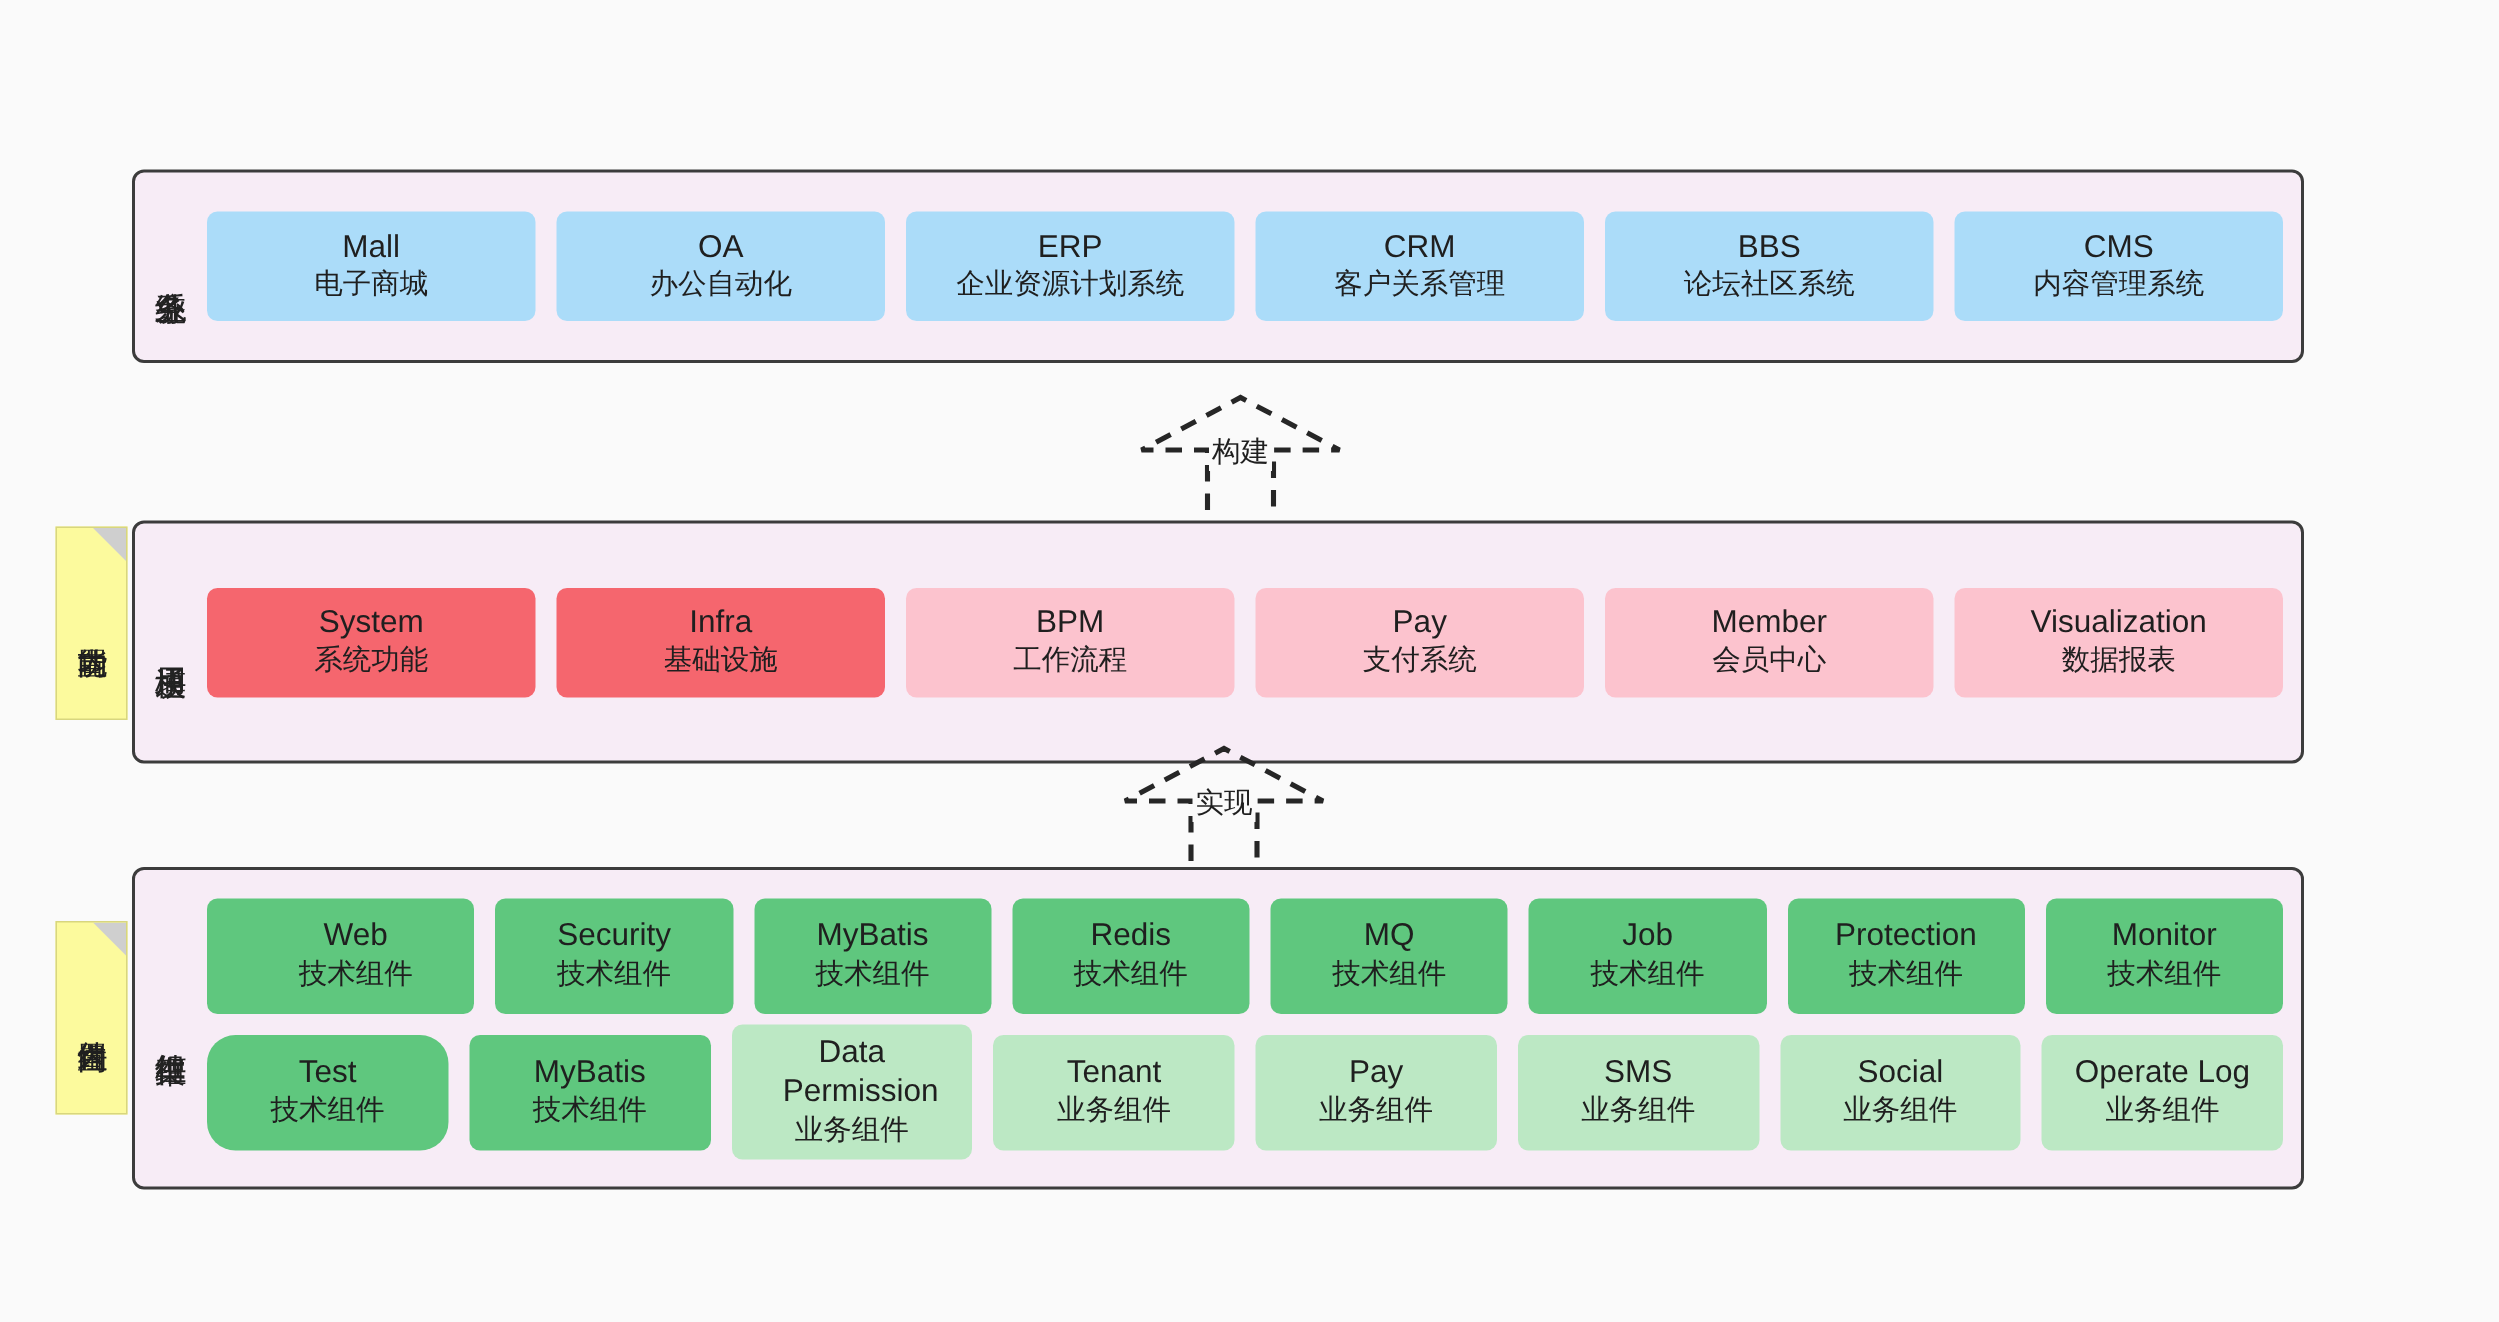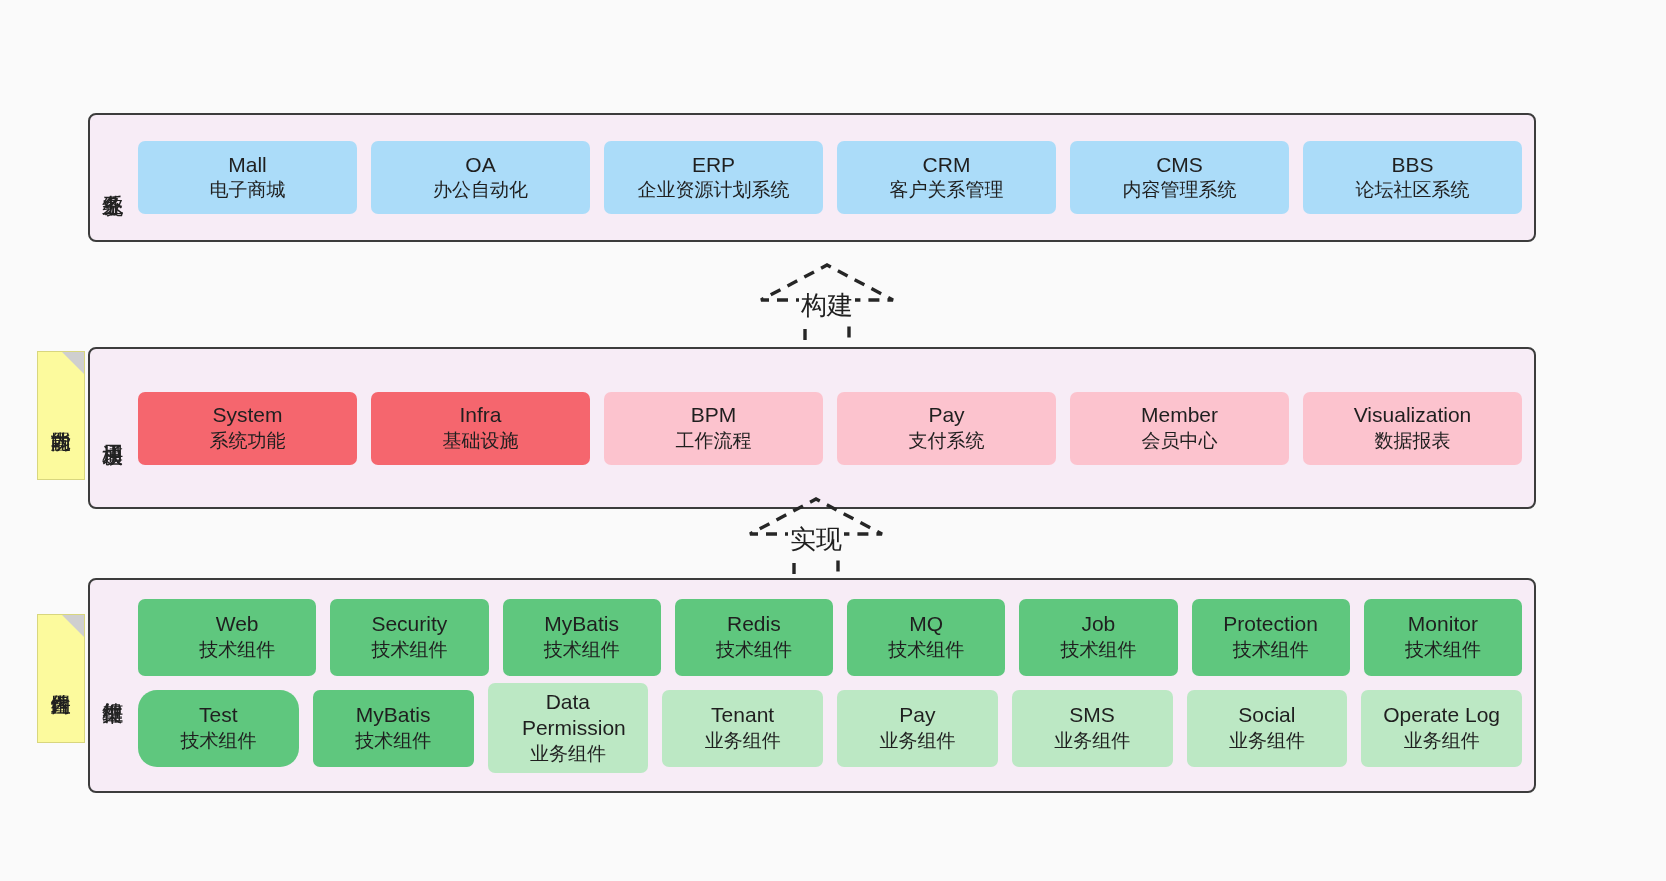--- a/index.html
+++ b/index.html
@@ -115,21 +115,21 @@
   }
 
   
   .arrow {
     position: absolute;
   }
   .arrow .lbl {
     position: absolute;
     left: 50%;
     transform: translateX(-50%);
-    font-size: 26px;
+    font-size: 19px;
     color: #1f1f1f;
     background: #fafafa;
     padding: 0 2px;
     white-space: nowrap;
   }
 </style>
 </head>
 <body>
 
 <div id="canvas">
@@ -153,27 +153,27 @@
           <span class="title">ERP</span>
           <span class="sub">企业资源计划系统</span>
         </div>
 
         <div class="card c-blue" style="height:73px;">
           <span class="title">CRM</span>
           <span class="sub">客户关系管理</span>
         </div>
 
         <div class="card c-blue" style="height:73px;">
+          <span class="title">BBS</span>
+          <span class="sub">论坛社区系统</span>
+        </div>
+
+        <div class="card c-blue" style="height:73px;">
           <span class="title">CMS</span>
           <span class="sub">内容管理系统</span>
-        </div>
-
-        <div class="card c-blue" style="height:73px;">
-          <span class="title">BBS</span>
-          <span class="sub">论坛社区系统</span>
         </div>
 
       </div>
     </div>
   </div>
 
   <div class="arrow" style="left:757px; top:262px; width:140px; height:80px;">
     <svg width="140" height="80" viewBox="0 0 140 80">
       <path d="M 48 78 L 48 38 L 4 38 L 70 3 L 136 38 L 92 38 L 92 78" fill="none" stroke="#262626" stroke-width="3.4" stroke-dasharray="11,8" stroke-linecap="butt"></path>
     </svg>

